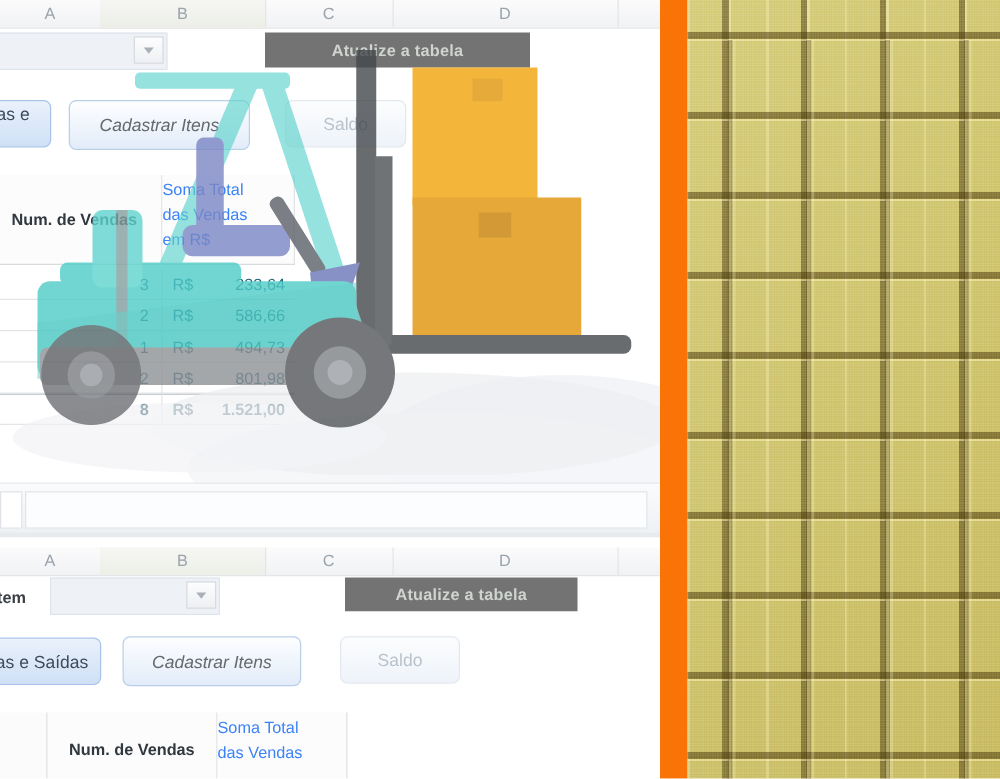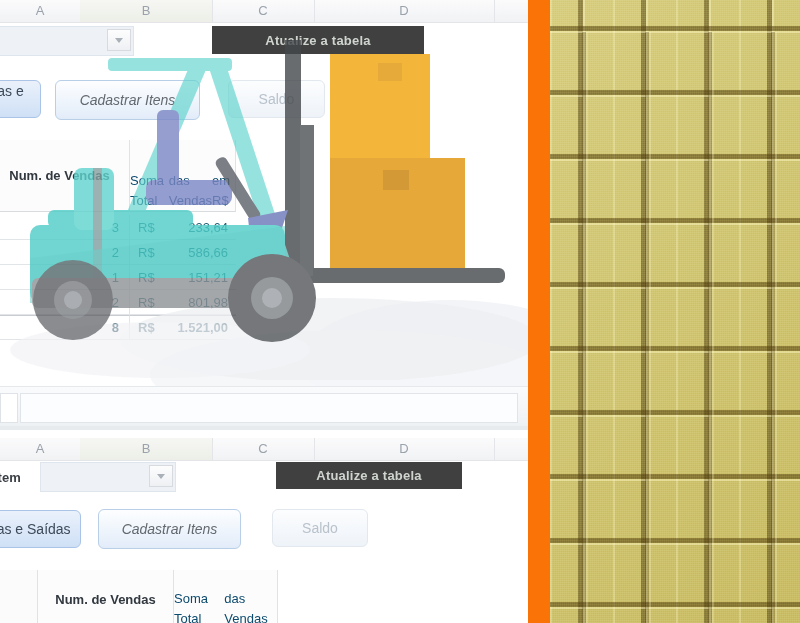--- a/index.html
+++ b/index.html
@@ -66,37 +66,37 @@
   .colhdr.c-d{left:314px;width:180px;}
 
   .cell-label{position:absolute;font-size:13px;color:#3a3f45;font-weight:bold;}
   .combo{position:absolute;background:#eef2f7;border:1px solid #dfe5ec;}
   .combo .arrow{position:absolute;right:2px;top:2px;width:22px;height:20px;
     background:linear-gradient(to bottom,#fdfdfe,#eef0f3);border:1px solid #d7dbe0;
     display:flex;align-items:center;justify-content:center;}
   .combo .arrow i{display:block;width:0;height:0;border-left:4px solid transparent;
     border-right:4px solid transparent;border-top:5px solid #a9b0b8;}
 
-  .greencell{position:absolute;background:#404040;display:flex;align-items:center;
+  .greencell{position:absolute;background:#737373;display:flex;align-items:center;
     justify-content:center;font-size:13px;color:#cfd4cf;font-weight:bold;letter-spacing:.2px;}
 
   .btn{position:absolute;border-radius:6px;display:flex;align-items:center;justify-content:center;
     font-size:14px;color:#63696f;box-sizing:border-box;}
   .btn.blue{background:linear-gradient(to bottom,#eaf1fb 0%,#cfe0f6 100%);
     border:1px solid #a9c4e6;color:#3c4a59;}
   .btn.normal{background:linear-gradient(to bottom,#fdfeff 0%,#e2ecf9 100%);
     border:1px solid #b9cfe8;font-style:italic;}
   .btn.muted{background:linear-gradient(to bottom,#fcfdfe 0%,#eef3f9 100%);
     border:1px solid #e2e8ee;color:#b9c2cb;}
 
   .tbl{position:absolute;border-collapse:collapse;}
   .tbl .th{position:absolute;box-sizing:border-box;font-size:13px;
     border-right:1px solid #e0e2e5;border-bottom:1px solid #d9dcdf;background:#fcfcfc;}
   .th-num{font-weight:bold;color:#31383f;display:flex;align-items:center;justify-content:center;}
-  .th-soma{color:#0c4a6e;display:flex;flex-direction:row;align-items:flex-end;justify-content:flex-start;
+  .th-soma{color:#3b82f6;display:flex;flex-direction:column;align-items:flex-start;justify-content:flex-start;
     line-height:1.55;padding-top:2px;}
   .td{position:absolute;box-sizing:border-box;font-size:13px;color:#1f5e75;
     border-bottom:1px solid #e2e5e8;display:flex;align-items:center;}
   .td.num{justify-content:flex-end;padding-right:10px;border-right:1px solid #e2e5e8;}
   .td.money{justify-content:space-between;padding:0 8px;}
   .td.total{font-weight:bold;color:#123f52;border-top:1px solid #c9ccd0;}
 
   
   #forklift{position:absolute;left:0;top:40px;width:528px;height:340px;opacity:.80;pointer-events:none;}
   #sheet-top{filter:blur(0.35px);}
@@ -153,21 +153,21 @@
 
       <div class="td num" style="left:-10px;top:240px;width:140px;height:25px;">2</div>
       <div class="td money" style="left:130px;top:240px;width:106px;height:25px;">
         <span>R$</span>
         <span>586,66</span>
       </div>
 
       <div class="td num" style="left:-10px;top:265px;width:140px;height:25px;">1</div>
       <div class="td money" style="left:130px;top:265px;width:106px;height:25px;">
         <span>R$</span>
-        <span>151,21</span>
+        <span>494,73</span>
       </div>
 
       <div class="td num" style="left:-10px;top:290px;width:140px;height:25px;">2</div>
       <div class="td money" style="left:130px;top:290px;width:106px;height:25px;">
         <span>R$</span>
         <span>801,98</span>
       </div>
 
       <div class="td num total" style="left:-10px;top:315px;width:140px;height:25px;">8</div>
       <div class="td money total" style="left:130px;top:315px;width:106px;height:25px;">

